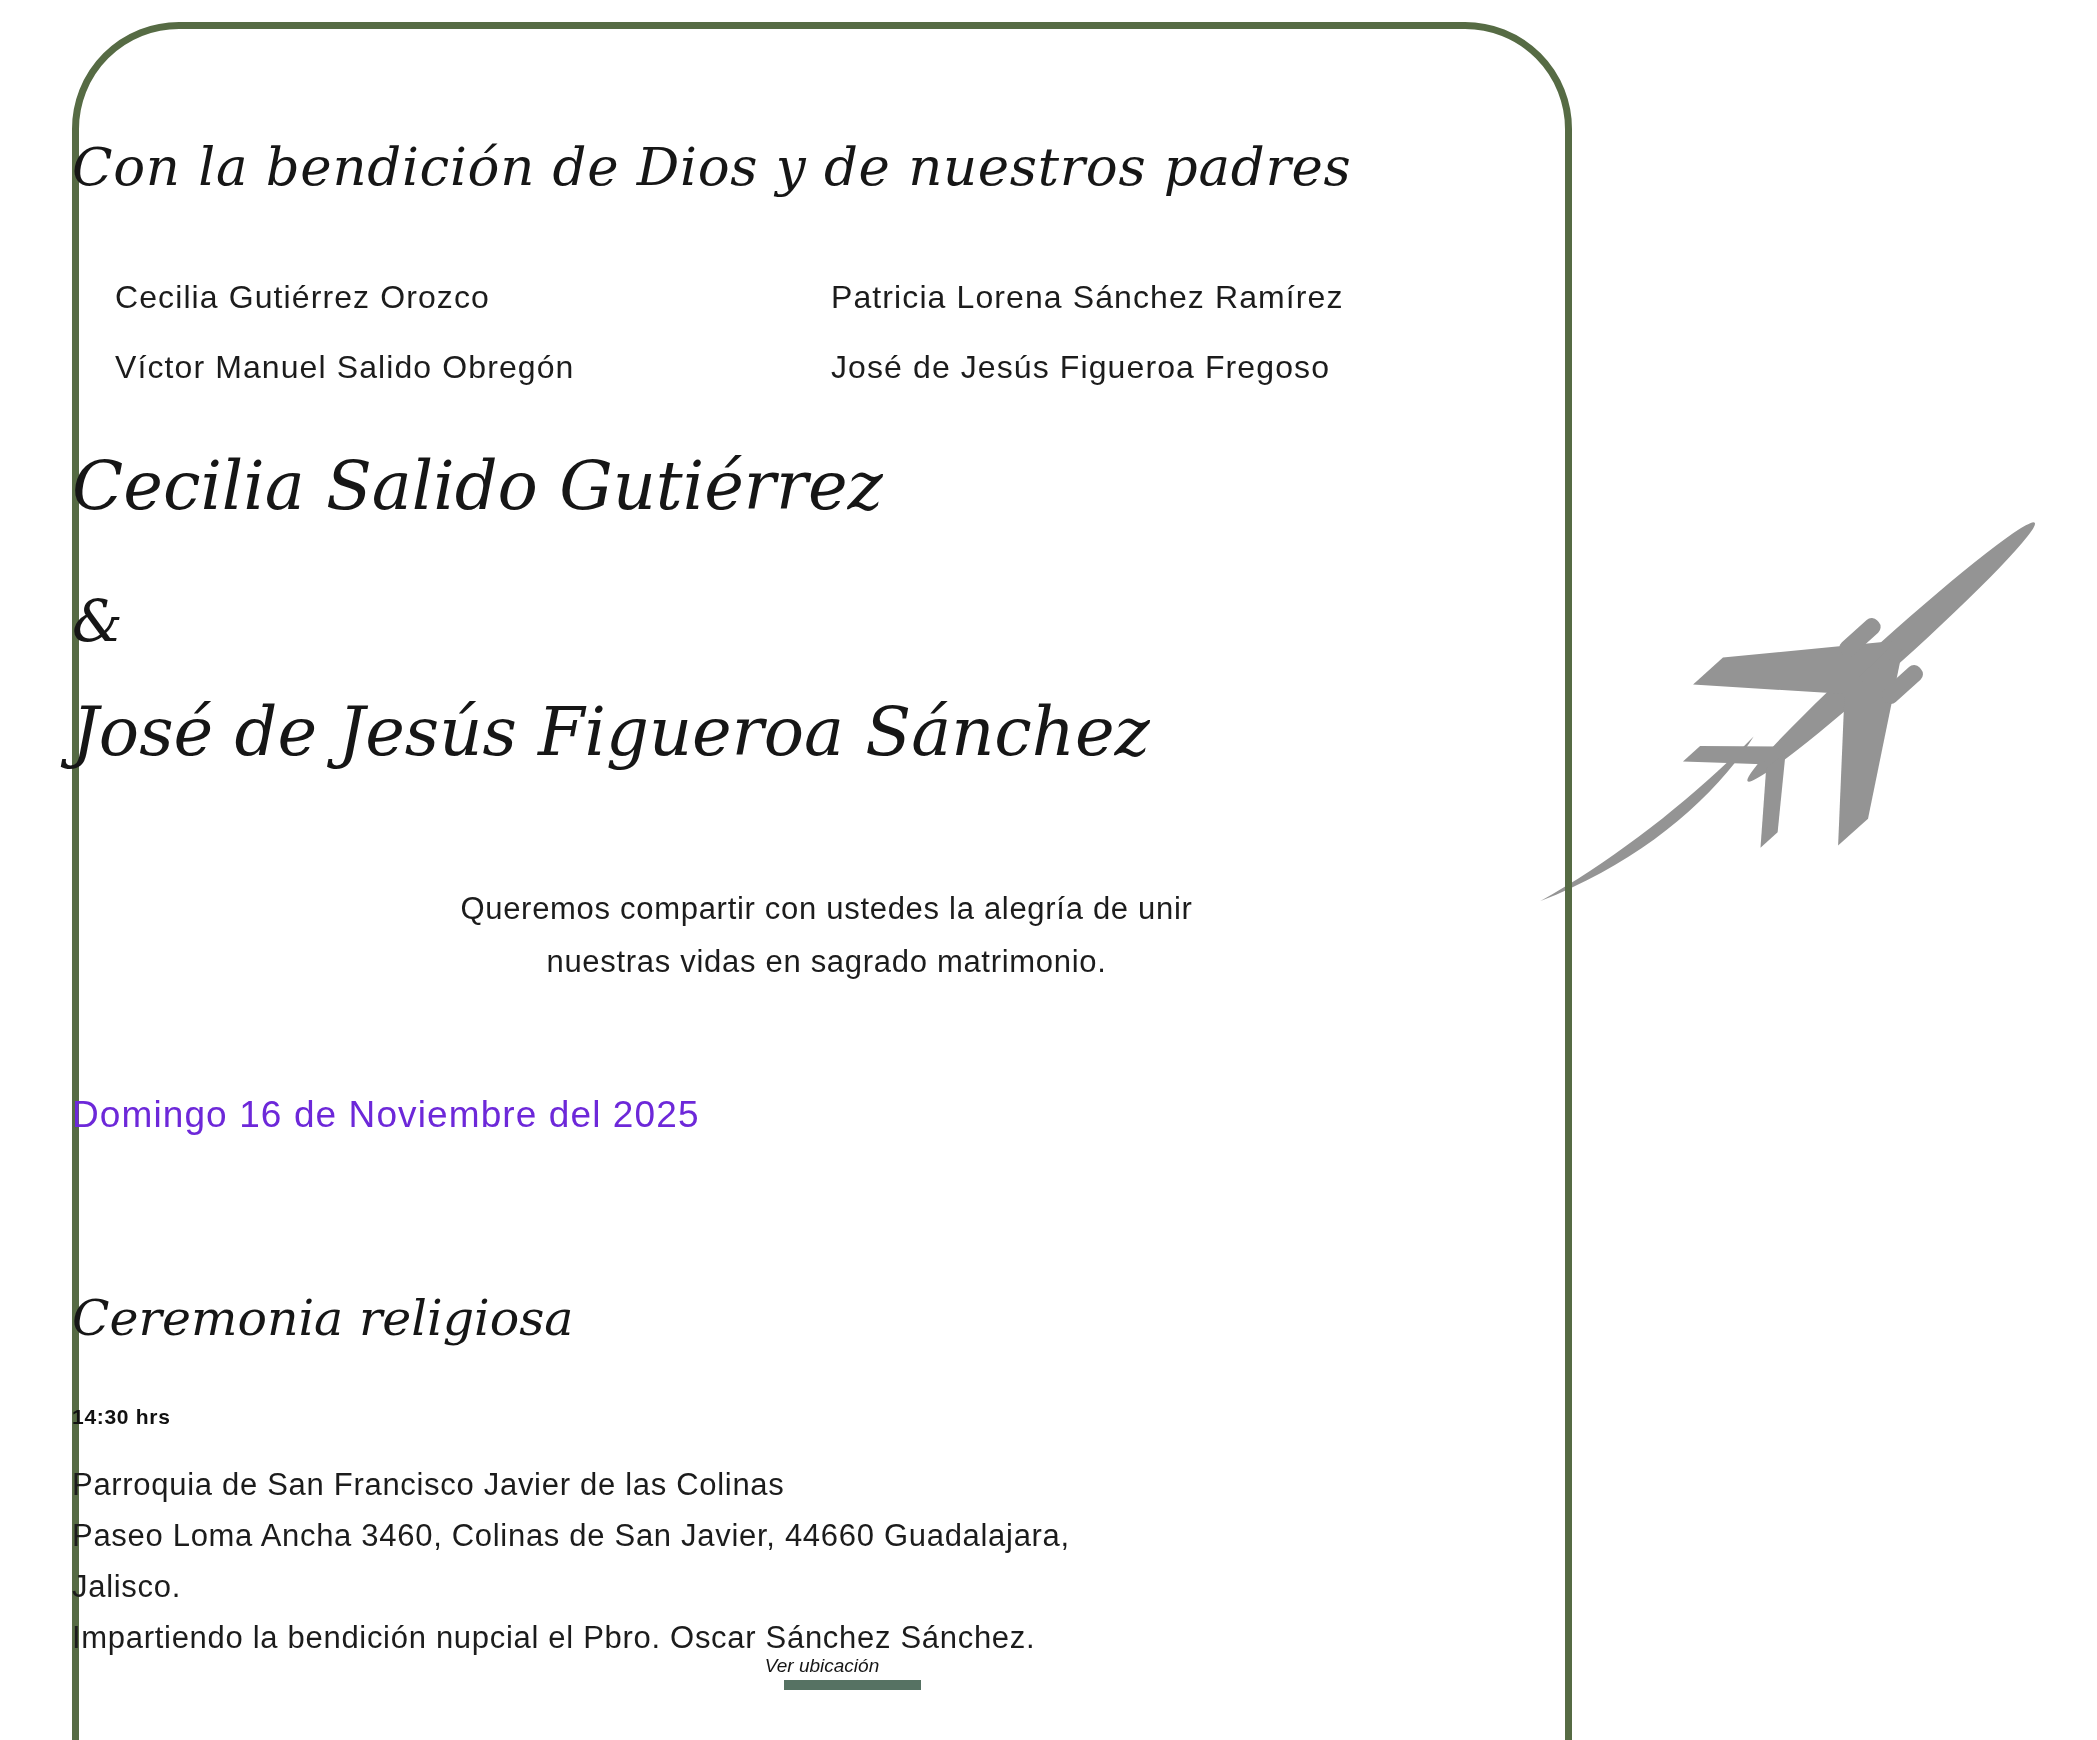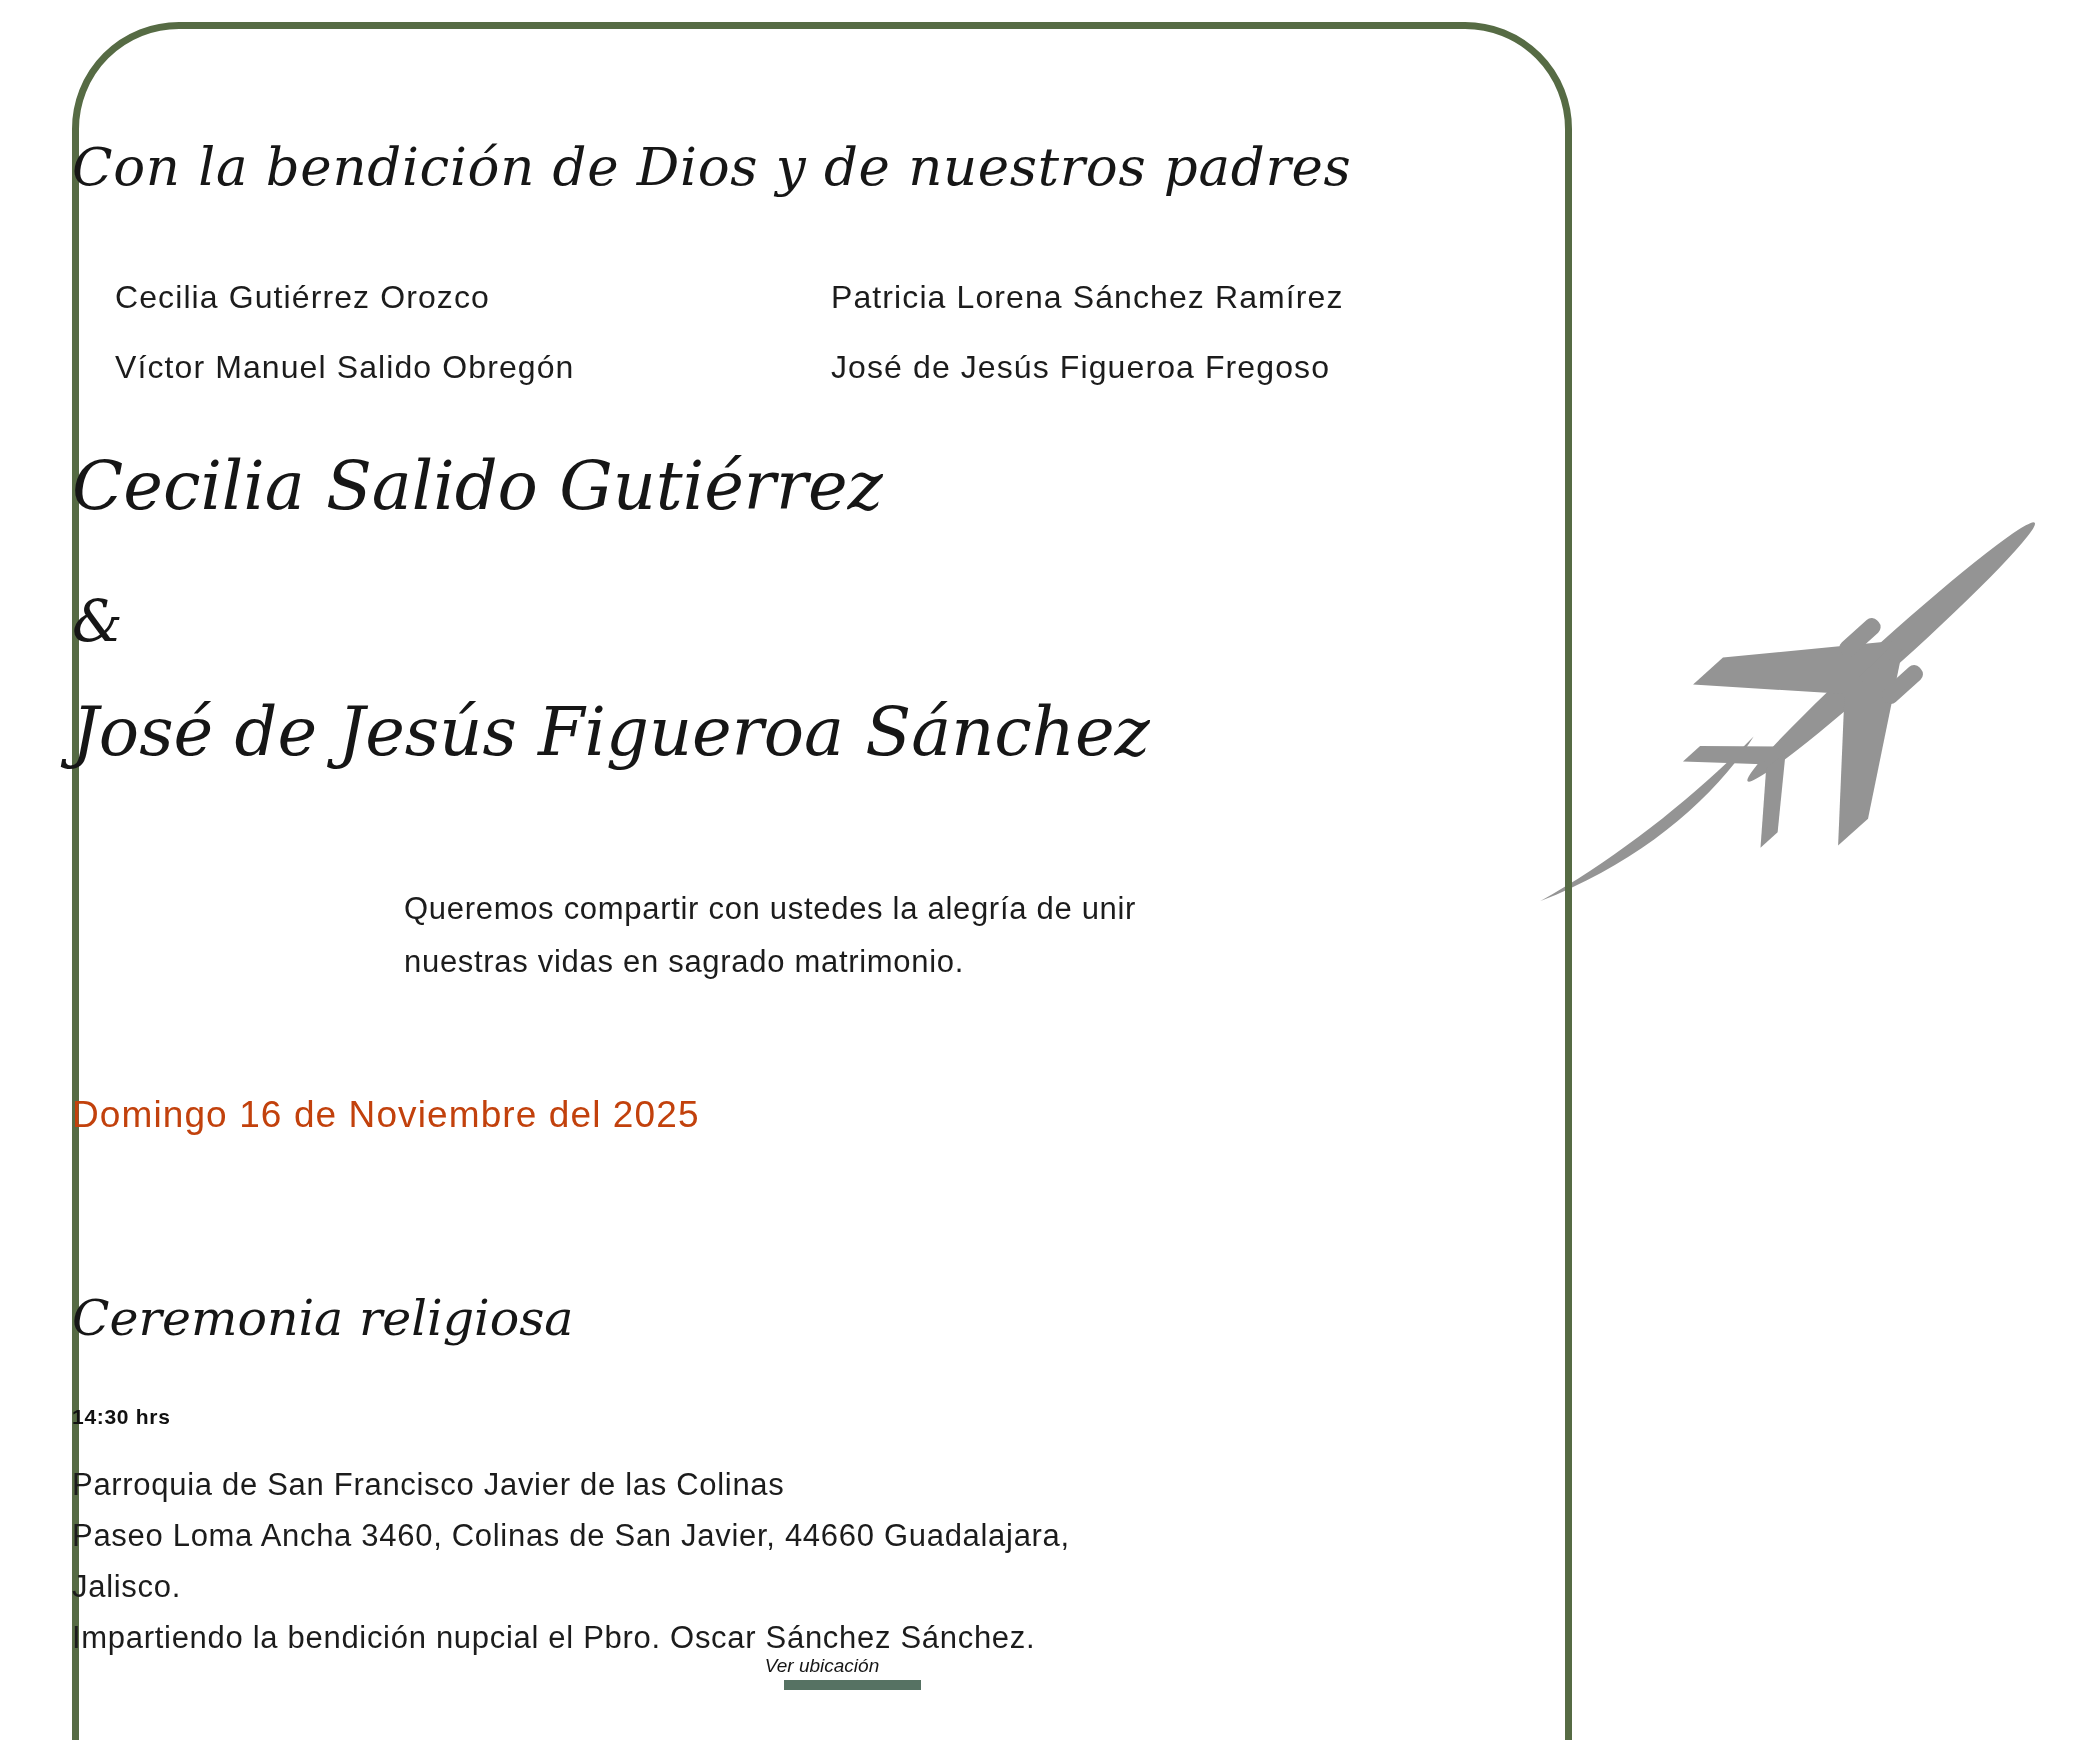--- a/index.html
+++ b/index.html
@@ -88,31 +88,31 @@
   }
   .groom-name {
     top: 693px;
     font-size: 67px;
   }
   .announcement {
     top: 882px;
     left: 404px;
     width: 845px;
     position: absolute;
-    text-align: left;
+    text-align: center;
     font-size: 31px;
     line-height: 1.72;
     letter-spacing: 0.7px;
     color: #1c1c1c;
   }
   .date-line {
     top: 1094px;
     font-size: 37px;
     letter-spacing: 1.1px;
-    color: #c2410c;
+    color: #6d28d9;
   }
   .ceremony-title {
     top: 1290px;
     font-size: 49px;
   }
   .ceremony-time {
     top: 1405px;
     font-size: 21px;
     font-weight: bold;
     letter-spacing: 0.7px;

